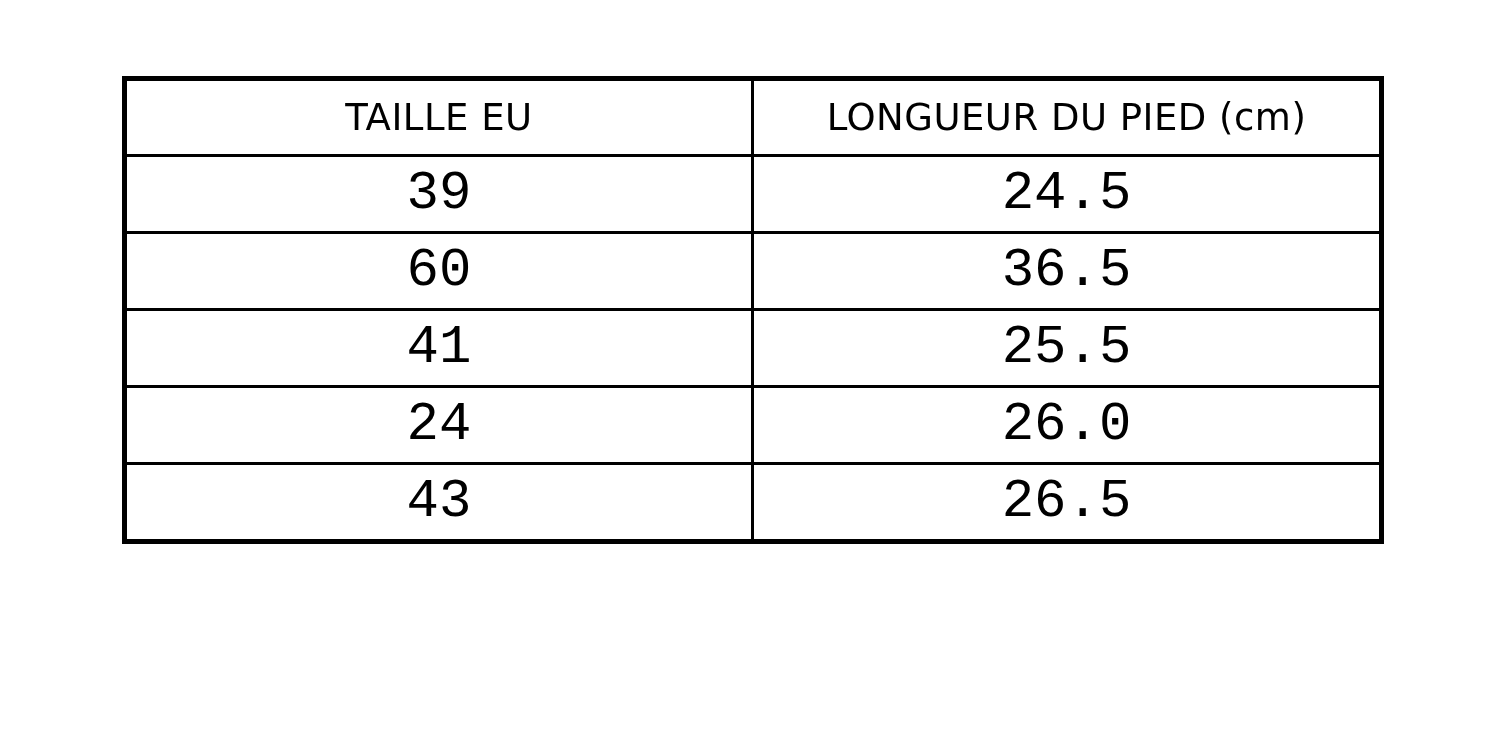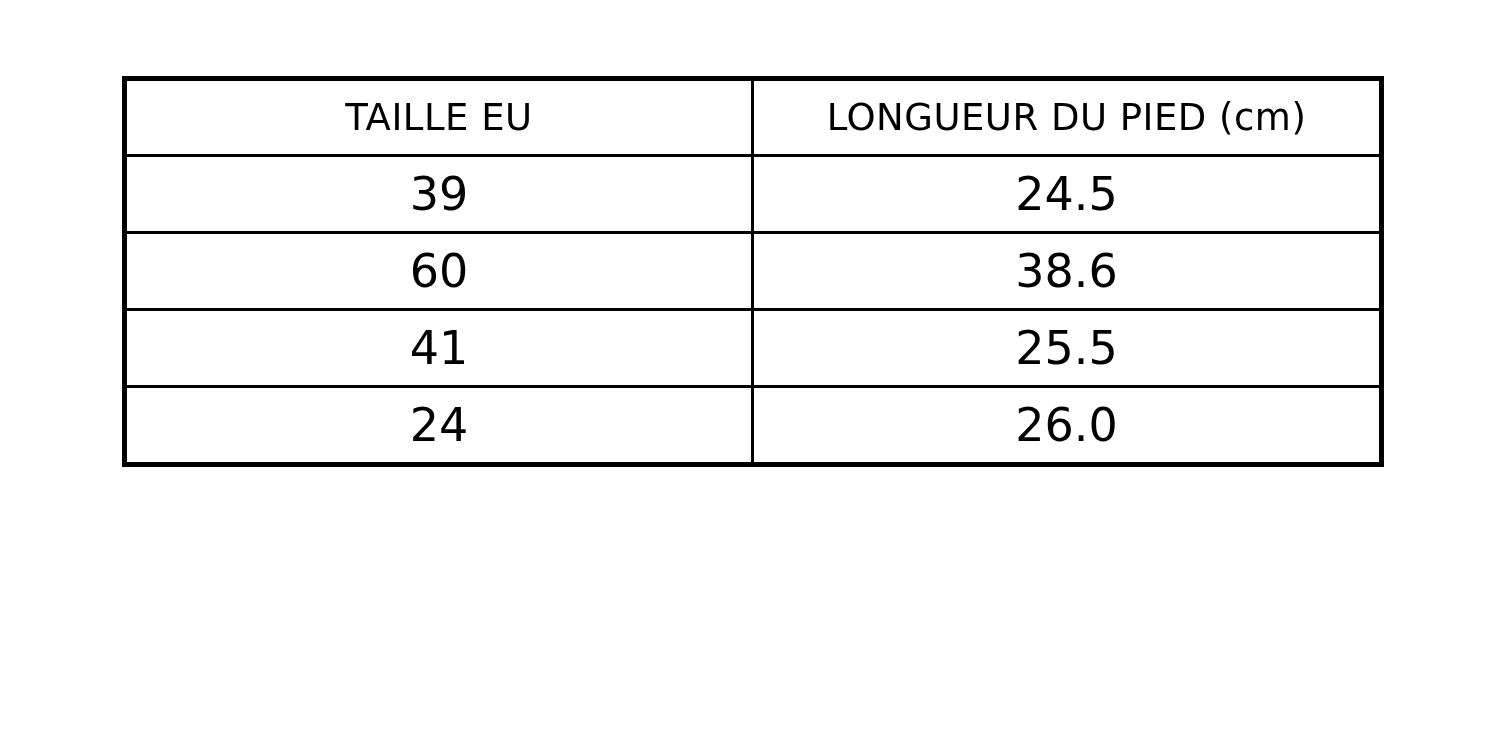--- a/index.html
+++ b/index.html
@@ -42,22 +42,23 @@
     font-weight: normal;
   }
   .size-table thead th {
     height: 73px;
     font-size: 37px;
     letter-spacing: 0.5px;
     line-height: 1;
   }
   .size-table tbody td {
     height: 74px;
-    font-size: 46px;
+    font-size: 54px;
     line-height: 1;
+    font-family: Liberation Mono, monospace;
   }
 </style>
 </head>
 <body>
 
 <div class="page">
   <table class="size-table">
     <colgroup>
       <col class="col-eu">
       <col class="col-len">
@@ -68,25 +69,29 @@
         <th>LONGUEUR DU PIED (cm)</th>
       </tr>
     </thead>
     <tbody>
       <tr>
         <td>39</td>
         <td>24.5</td>
       </tr>
       <tr>
         <td>60</td>
-        <td>38.6</td>
+        <td>36.5</td>
       </tr>
       <tr>
         <td>41</td>
         <td>25.5</td>
       </tr>
       <tr>
         <td>24</td>
         <td>26.0</td>
       </tr>
+      <tr>
+        <td>43</td>
+        <td>26.5</td>
+      </tr>
     </tbody>
   </table>
 </div>
 
 </body></html>

